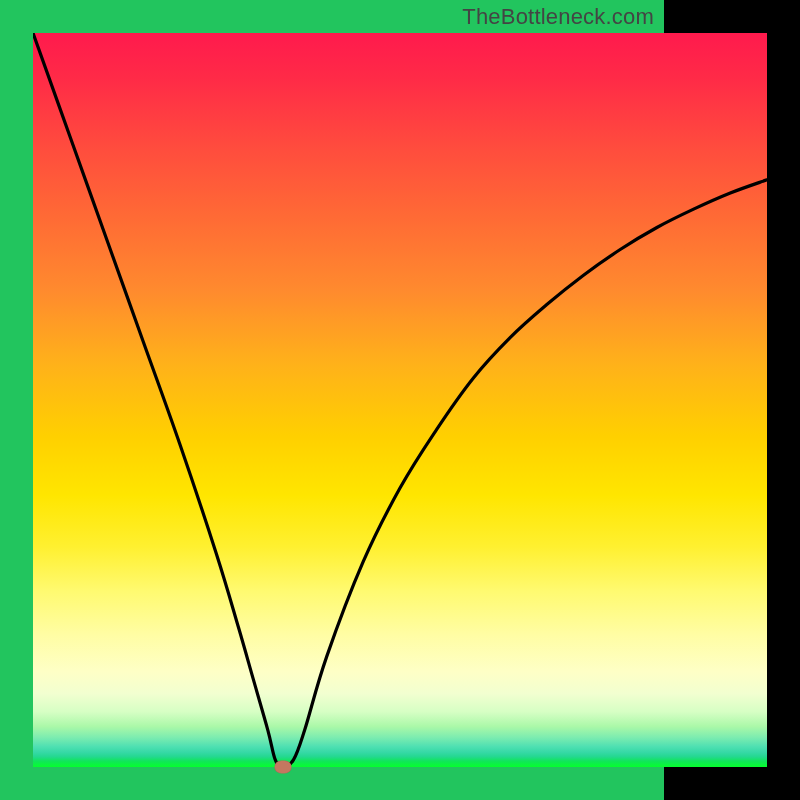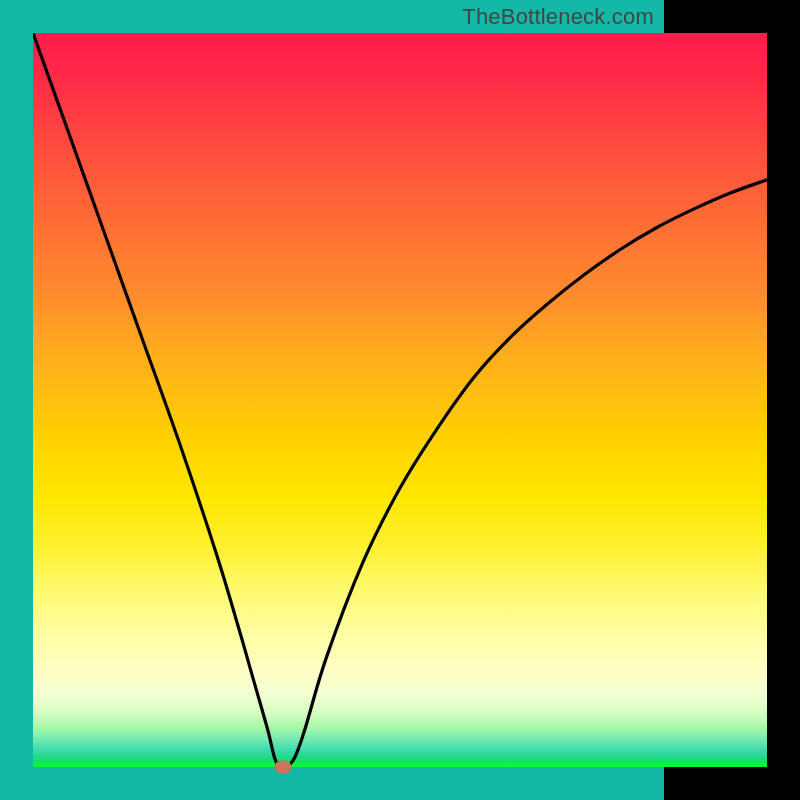--- a/index.html
+++ b/index.html
@@ -8,21 +8,21 @@
     width: 800px;
     height: 800px;
     overflow: hidden;
     background: #000;
     font-family: Arial, Helvetica, sans-serif;
   }
   .frame {
     position: relative;
     width: 664px;
     height: 800px;
-    background: #14b8a6;
+    background: #22c55e;
   }
   .watermark {
     position: absolute;
     top: 4px;
     right: 10px;
     color: #444;
     font-size: 22px;
     font-weight: 500;
     letter-spacing: 0.2px;
     user-select: none;

